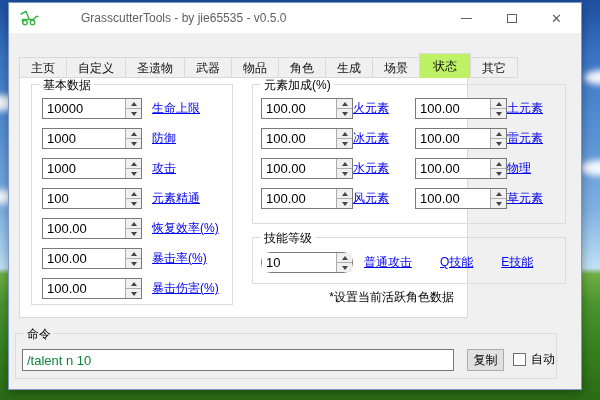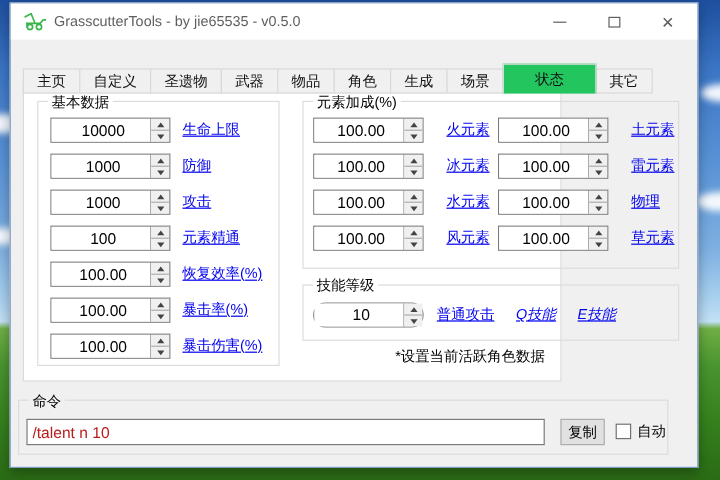--- a/index.html
+++ b/index.html
@@ -16,84 +16,84 @@
 
   
   .window {
     position:absolute; left:8px; top:2px; width:574px; height:388px;
     background:#f0f0f0; border:1px solid #7b99c4;
     box-shadow: 0 3px 10px rgba(0,0,0,.35);
     z-index:1;
   }
   .titlebar { position:absolute; left:0; top:0; right:0; height:30px; background:#ffffff; display:flex; align-items:center; }
   .app-icon { width:20px; height:16px; margin:0 6px 0 10px; flex:0 0 auto; }
-  .title-text { font-size:12px; color:#5f5f5f; white-space:nowrap; }
+  .title-text { font-size:12px; color:#5f5f5f; white-space:nowrap;margin-left:36px; }
   .win-controls { position:absolute; right:2px; top:0; height:30px; display:flex; }
   .win-btn { width:45px; height:30px; display:flex; align-items:center; justify-content:center; color:#5f5f5f; cursor:default; }
   .glyph-min { width:11px; height:0; border-top:1px solid #5f5f5f; }
   .glyph-max { width:10px; height:9px; border:1px solid #5f5f5f; background:transparent; }
   .glyph-close { font-size:13px; line-height:1; color:#5f5f5f; }
 
   
   .tabstrip { position:absolute; left:10px; top:50px; display:flex; align-items:flex-end; z-index:3; }
   .tab {
     height:21px; line-height:20px; padding:0 11px; font-size:12px; color:#111;
     background:#f0f0f0; border:1px solid #d9d9d9; margin-right:-1px; white-space:nowrap;
   }
   .tab.active {
-    background:#22c55e; height:25px; line-height:24px; border-bottom:none; padding:0 26px;
+    background:#bef264; height:25px; line-height:24px; border-bottom:none; padding:0 13px;
     position:relative; z-index:4;
   }
   .tabpage {
     position:absolute; left:10px; top:64px; width:449px; height:251px;
     background:#fff; border:1px solid #d9d9d9; z-index:2;
   }
 
   
   .groupbox { position:absolute; border:1px solid #dcdcdc; }
   .gb-title { position:absolute; top:-8px; left:8px; background:#fff; padding:0 3px; font-size:12px; color:#000; white-space:nowrap; }
   .gb-title.on-gray { background:#f0f0f0; }
 
   
   .numeric { display:flex; height:21px; border:1px solid #7a7a7a; background:#fff; }
   .numval {
     flex:1; min-width:0; border:none; outline:none; background:#fff;
-    font-family:"Liberation Sans","DejaVu Sans",sans-serif; font-size:13px; color:#000; padding:0 0 0 4px;text-align:center;
+    font-family:"Liberation Sans","DejaVu Sans",sans-serif; font-size:13px; color:#000; padding:0 0 0 4px;
   }
   .spin { width:16px; display:flex; flex-direction:column; border-left:1px solid #acacac; }
   .spin-btn { flex:1; background:#f0f0f0; display:flex; align-items:center; justify-content:center; }
   .spin-btn + .spin-btn { border-top:1px solid #acacac; }
   .tri-up { width:0; height:0; border-left:3px solid transparent; border-right:3px solid transparent; border-bottom:4px solid #444; }
   .tri-down { width:0; height:0; border-left:3px solid transparent; border-right:3px solid transparent; border-top:4px solid #444; }
 
   .link { font-size:12px; color:#0000EE; text-decoration:underline; white-space:nowrap; cursor:pointer; }
 
   .row { display:flex; align-items:center; height:21px; margin:0 0 9px 10px; }
   .row .numeric { width:100px; flex:0 0 auto; }
   .row .link { margin-left:10px; }
 
   .erow { display:flex; align-items:center; height:21px; margin:0 0 9px 8px; }
   .ecell { display:flex; align-items:center; width:150px; flex:0 0 auto; }
   .ecell .numeric { width:92px; flex:0 0 auto; }
-  .ecell .link { margin-left:19px; }
+  .ecell .link { margin-left:0; }
   .ecell + .ecell { width:auto; margin-left:4px; }
 
   .skill-row { display:flex; align-items:center; height:21px; margin:14px 0 0 8px; }
   .skill-row .numeric { width:92px; flex:0 0 auto;border-radius:10px; }
   .skill-row .link { margin-left:11px; }
-  .skill-row .link + .link { margin-left:18px;font-style:italic; }
+  .skill-row .link + .link { margin-left:28px; }
 
   .note { position:absolute; right:13px; top:221px; font-size:12px; color:#000; }
 
   
   .cmd-group { left:6px; top:330px; width:542px; height:46px; }
   .cmd-input {
     position:absolute; left:6px; top:15px; width:432px; height:22px;
     border:1px solid #7a7a7a; background:#fff; font-family:"Liberation Sans","DejaVu Sans",sans-serif;
-    font-size:13px; color:#b91c1c; padding:0 4px; outline:none;
+    font-size:13px; color:#15803d; padding:0 4px; outline:none;
   }
   .copy-btn {
     position:absolute; left:451px; top:15px; width:37px; height:22px;
     background:#e1e1e1; border:1px solid #adadad; font-size:12px; color:#000;
     display:flex; align-items:center; justify-content:center; cursor:pointer;
   }
   .auto-chk { position:absolute; left:497px; top:17px; display:flex; align-items:center; }
   .chk-box { width:13px; height:13px; border:1px solid #707070; background:#fff; flex:0 0 auto; }
   .chk-label { font-size:12px; color:#000; margin-left:5px; white-space:nowrap; }
 </style>

